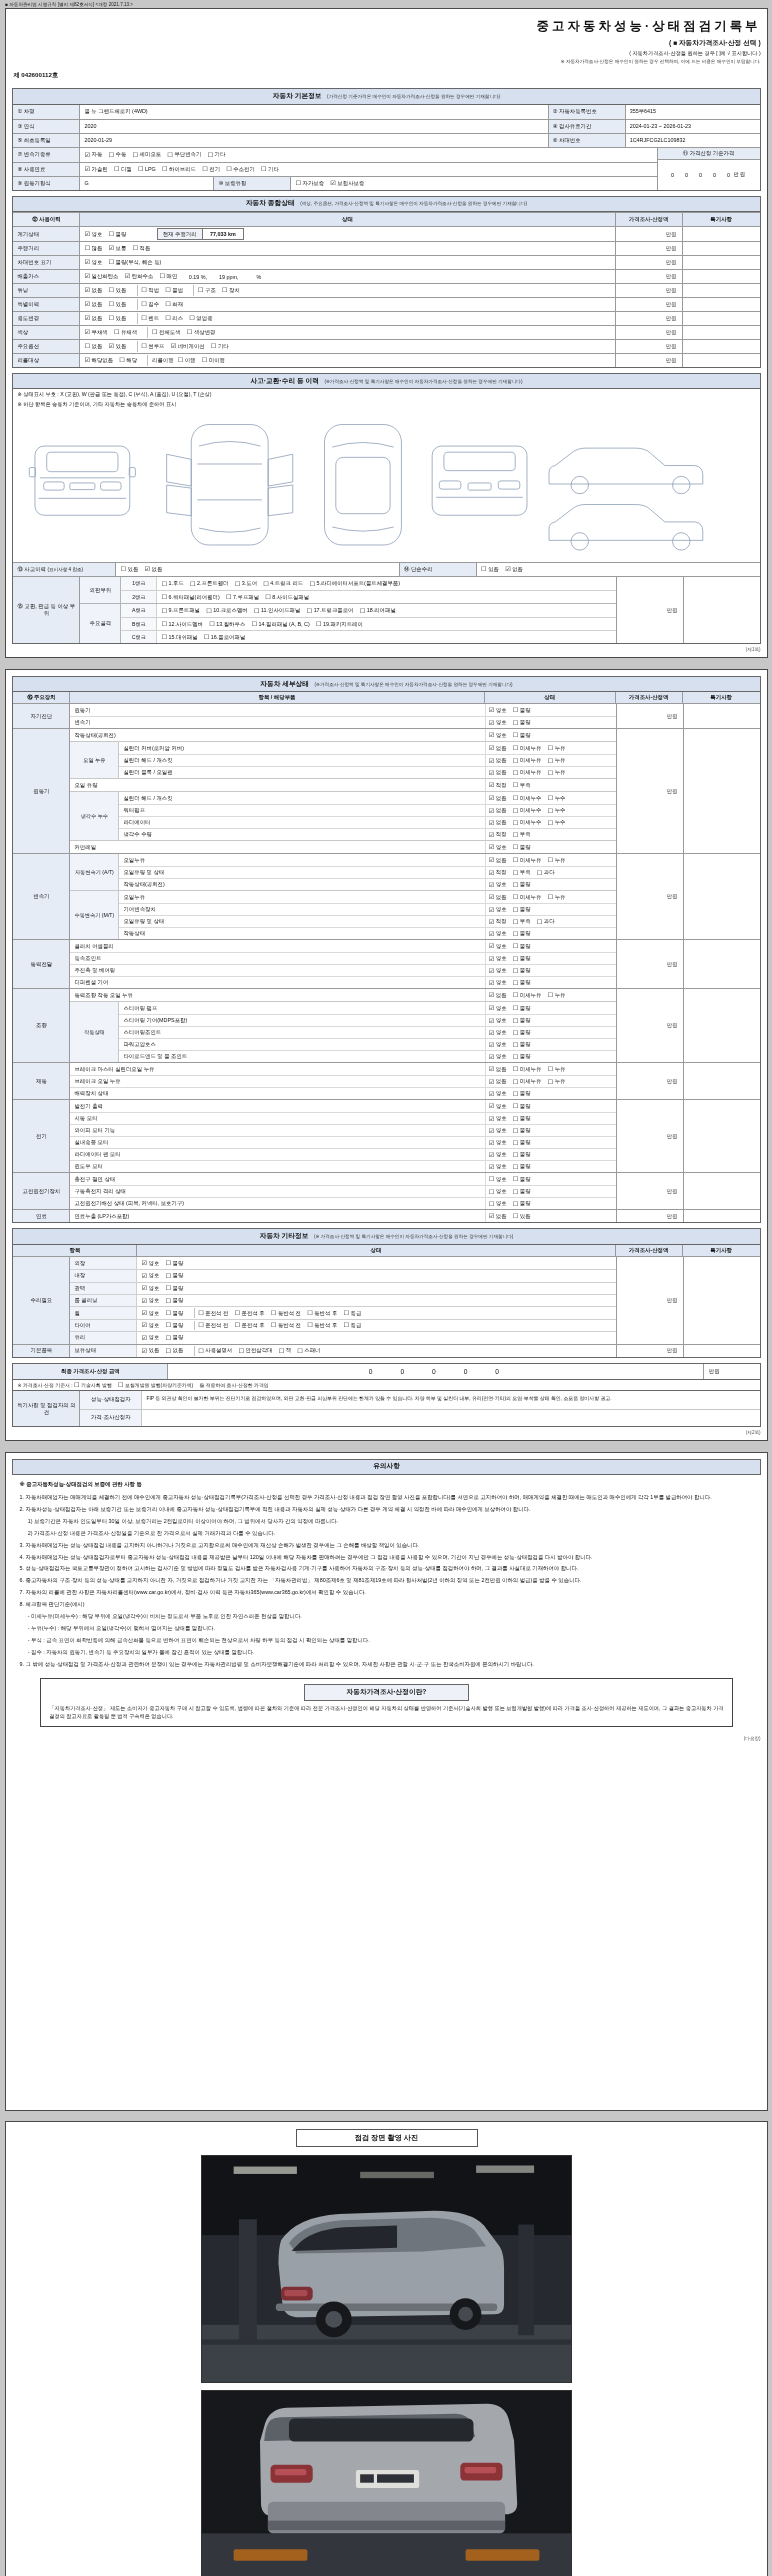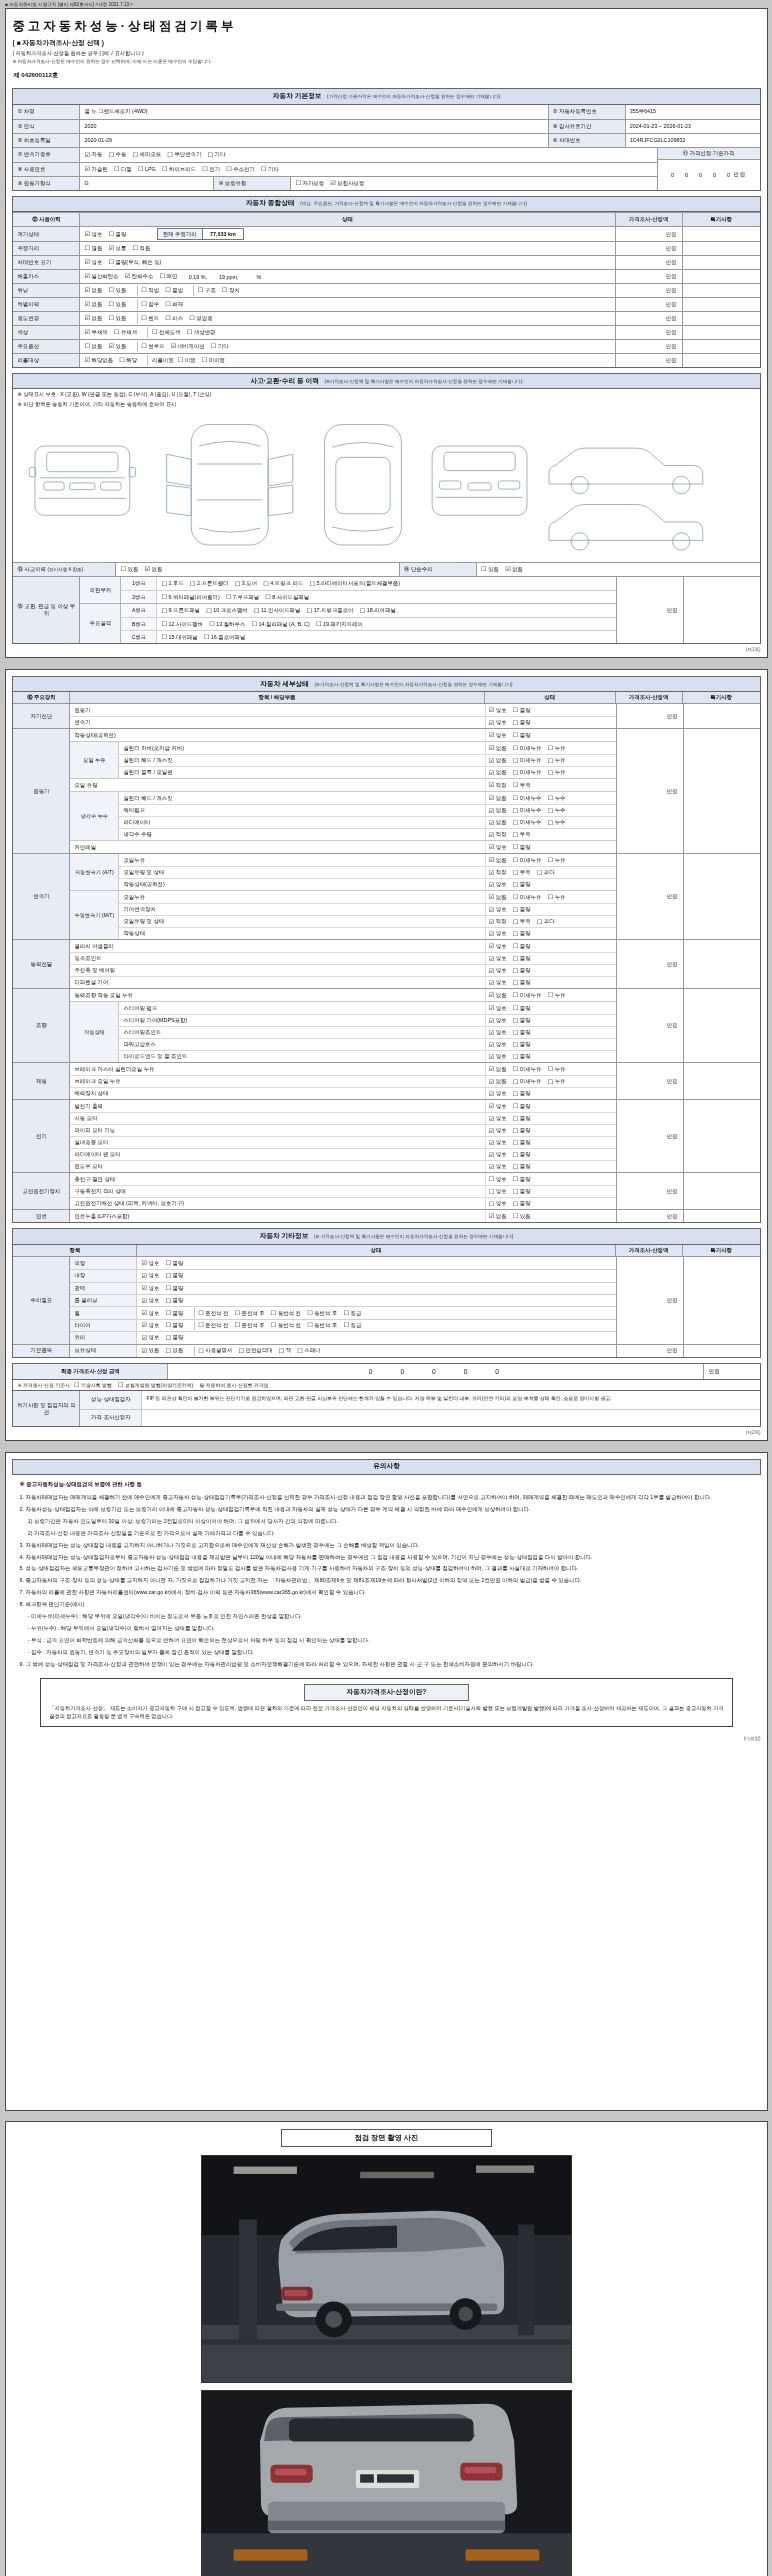--- a/index.html
+++ b/index.html
@@ -2,21 +2,21 @@
 <html style="font-size:8.2px"><head>
 <meta charset="utf-8">
 <style>
 *{box-sizing:border-box;margin:0;padding:0}
 html{background:#c7c7c7}
 body{width:773px;background:#c7c7c7;font-family:"Liberation Sans","DejaVu Sans",sans-serif;color:#111;font-size:5.4px}
 .formref{font-size:4.6px;color:#222;padding:1.5px 5.2px 1px}
 .panel{background:#fff;border:0.5px solid #4a4a4a;margin:0 5.2px 10.3px;padding:5.2px 6.2px;position:relative}
 .pagemark{font-size:4.6px;color:#555;text-align:right;margin-top:3.1px}
 
-.doc-header{text-align:left;padding:4.1px 0 2.1px}
+.doc-header{text-align:right;padding:4.1px 0 2.1px}
 .doc-title{font-size:12.4px;font-weight:bold;letter-spacing:3.1px;margin-bottom:4.1px}
 .doc-select{font-size:6.7px;font-weight:bold;margin-bottom:2.6px}
 .doc-select-line{font-size:5.2px;margin-bottom:1.5px}
 .doc-note{font-size:4.6px;color:#333;margin-bottom:4.1px}
 .doc-no{font-size:6.2px;font-weight:bold;text-align:left;padding:1px 1px 3.1px}
 
 .sec-title{border:0.5px solid #666;border-bottom:none;background:#d6e0ef;text-align:center;padding:2.6px 2.1px;margin-top:5.2px}
 .sec-title .st{font-weight:bold;font-size:6.7px}
 .sec-title .st-note{font-size:4.6px;color:#333;margin-left:4.1px}
 
@@ -107,21 +107,21 @@
 .rm-text{flex:1;display:flex;align-items:center;padding:1.5px 4.1px;font-size:4.9px;line-height:1.4}
 
 .notes-body{padding:5.2px 7.2px 3.1px;font-size:5.4px;line-height:1.55}
 .note-head{font-weight:bold;margin-bottom:4.1px}
 .note-p{margin-bottom:3.6px;text-align:justify}
 .note-sub{margin:0 0 3.6px 8.2px;text-align:justify;color:#222}
 .price-box{border:0.8px solid #444;margin:9.3px 20.6px 3.1px;padding:5.2px 8.2px}
 .price-box-title{text-align:center;font-weight:bold;font-size:6.7px;border:0.5px solid #666;background:#eef2f8;width:165px;margin:0 auto 4.1px;padding:2.1px}
 .price-box-text{font-size:5.2px;line-height:1.5;text-align:justify}
 
-.photo-title-box{border:0.5px solid #555;width:211px;margin:2.1px auto 7.2px;text-align:center;font-weight:bold;font-size:7.2px;padding:3.1px}
+.photo-title-box{border:0.5px solid #555;width:182px;margin:2.1px auto 7.2px;text-align:center;font-weight:bold;font-size:7.2px;padding:3.1px}
 .photo-frame{width:371px;margin:0 auto 7.2px;border:0.5px solid #333;line-height:0}
 .photo-frame svg{width:100%;height:auto}
 .sig-title{margin-top:3.1px}
 </style>
 </head>
 <body>
 
 <div class="formref">■ 자동차관리법 시행규칙 [별지 제82호서식] &lt;개정 2021.7.13.&gt;</div>
 
 <div class="panel">

